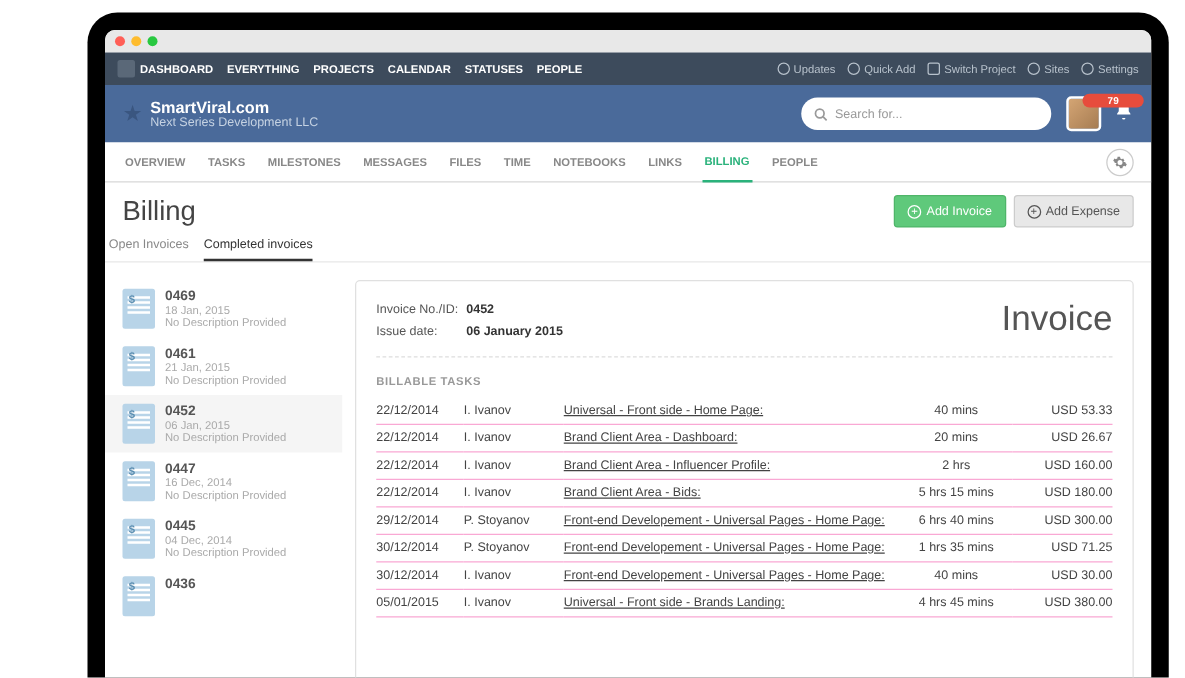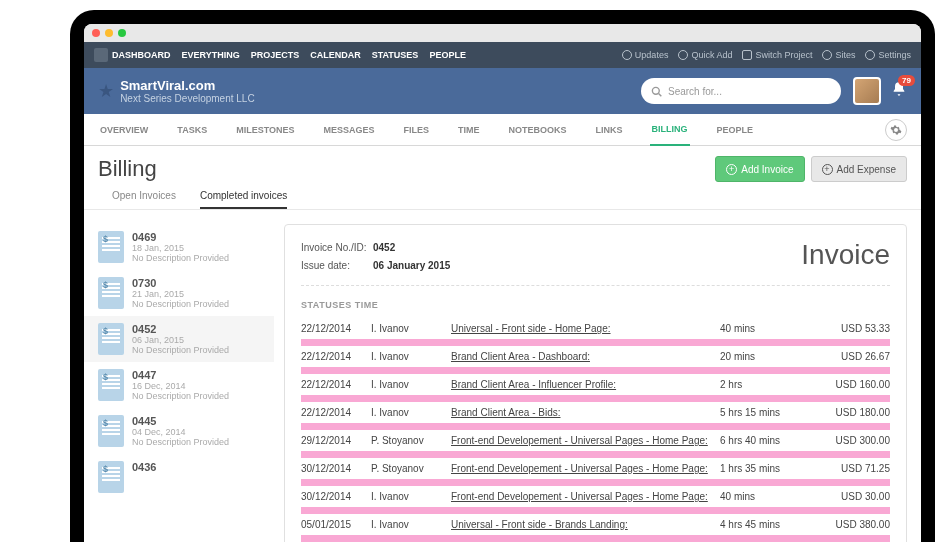--- a/index.html
+++ b/index.html
@@ -18,33 +18,33 @@
 .ri{display:inline-block;width:10px;height:10px;border:1px solid #b8c2cc;border-radius:50%}
 .header{background:#4a6a9a;height:46px;display:flex;align-items:center;padding:0 14px}
 .star{color:#3a5680;font-size:18px;margin-right:6px}
 .brand .t{color:#fff;font-size:13px;font-weight:bold}
 .brand .s{color:#c5d2e2;font-size:10px}
 .search{margin-left:auto;background:#fff;border-radius:14px;height:26px;width:200px;display:flex;align-items:center;padding:0 10px;color:#999;font-size:10px;gap:6px}
 .search svg{width:11px;height:11px}
 .avatar{width:28px;height:28px;background:linear-gradient(135deg,#d4a574,#a67c52);border-radius:4px;margin-left:12px;border:2px solid #fff}
 .bell{position:relative;margin-left:10px;color:#fff}
 .bell svg{width:16px;height:16px;fill:#fff}
-.badge{position:absolute;top:-6px;right:-8px;background:#e74c3c;color:#fff;font-size:8px;padding:1px 4px;border-radius:8px;font-weight:bold}
-.subnav{background:#fff;border-bottom:1px solid #d8d8d8;height:32px;display:flex;align-items:center;padding:0 14px;gap:25px;font-size:9px;color:#888}
+.badge{position:absolute;top:-6px;right:-8px;background:#e74c3c;color:#fff;font-size:8px;padding:1px 20px;border-radius:8px;font-weight:bold}
+.subnav{background:#fff;border-bottom:1px solid #d8d8d8;height:32px;display:flex;align-items:center;padding:0 14px;gap:14px;font-size:9px;color:#888}
 .subnav span{cursor:pointer;padding:0 2px;height:32px;display:flex;align-items:center;font-weight:bold}
 .subnav span.active{color:#2ab27b;border-bottom:2px solid #2ab27b}
 .gear-btn{margin-left:auto;width:22px;height:22px;border:1px solid #ccc;border-radius:50%;display:flex;align-items:center;justify-content:center;color:#888;cursor:pointer}
 .page-head{display:flex;align-items:center;padding:10px 14px 4px}
 .page-head h1{font-size:22px;font-weight:300;color:#444}
 .page-head .btns{margin-left:auto;display:flex;gap:6px}
 .btn{height:26px;padding:0 10px;border-radius:3px;font-size:10px;display:flex;align-items:center;gap:4px;cursor:pointer;border:1px solid}
 .btn.green{background:#5fc97b;color:#fff;border-color:#4fb569}
 .btn.grey{background:#e8e8e8;color:#555;border-color:#ccc}
 .plus{width:11px;height:11px;border:1.5px solid currentColor;border-radius:50%;display:inline-flex;align-items:center;justify-content:center;font-size:9px;line-height:1}
-.inv-tabs{display:flex;gap:24px;padding:4px 28px 0;font-size:10px;border-bottom:1px solid #e8e8e8}
+.inv-tabs{display:flex;gap:12px;padding:4px 3px 0;font-size:10px;border-bottom:1px solid #e8e8e8}
 .inv-tabs span{padding-bottom:6px;color:#888;cursor:pointer}
 .inv-tabs span.active{color:#333;border-bottom:2px solid #333}
 .body{display:flex;height:370px}
 .sidebar{width:190px;padding:14px 0 0 14px;overflow:hidden}
 .inv-item{display:flex;gap:8px;padding:7px 0;cursor:pointer}
 .inv-item.sel{background:#f5f5f5;margin-left:-14px;padding-left:14px}
 .doc-icon{width:26px;height:32px;background:#b8d4e8;border-radius:2px;position:relative;flex-shrink:0}
 .doc-icon::before{content:"";position:absolute;top:6px;left:4px;right:4px;height:2px;background:#fff;box-shadow:0 4px 0 #fff,0 8px 0 #fff,0 12px 0 #fff}
 .doc-icon::after{content:"$";position:absolute;top:3px;left:5px;font-size:9px;color:#5a8db0;font-weight:bold}
 .inv-item .num{font-size:11px;font-weight:bold;color:#555}
@@ -52,25 +52,25 @@
 .inv-item .desc{font-size:9px;color:#aaa}
 .main{flex:1;padding:14px 14px 0 10px}
 .detail{border:1px solid #e0e0e0;border-radius:4px;padding:14px 16px;height:100%;overflow:hidden}
 .d-head{display:flex;padding-bottom:10px;border-bottom:1px dashed #ddd}
 .d-meta{font-size:10px;color:#333;line-height:1.8}
 .d-meta .lbl{display:inline-block;width:72px;color:#555}
 .d-meta b{font-weight:bold}
 .d-title{margin-left:auto;font-size:28px;font-weight:300;color:#555}
 .section-h{font-size:9px;color:#999;font-weight:bold;letter-spacing:0.5px;margin:14px 0 8px}
 table{width:100%;border-collapse:collapse;font-size:10px}
-td{padding:5px 0;border-bottom:7px solid #f9a8d4;color:#444}
+td{padding:5px 0;border-bottom:1px solid #f9a8d4;color:#444}
 td:nth-child(1){width:70px}
 td:nth-child(2){width:80px}
 td:nth-child(3){text-decoration:underline}
-td:nth-child(4){width:90px;text-align:left}
+td:nth-child(4){width:90px;text-align:center}
 td:nth-child(5){width:80px;text-align:right}
 </style>
 </head>
 <body>
 
 <div class="device">
 <div class="screen">
 
 <div class="winbar">
   <div class="dot r"></div>
@@ -177,21 +177,21 @@
             <div class="doc-icon"></div>
             <div>
               <div class="num">0469</div>
               <div class="dt">18 Jan, 2015</div>
               <div class="desc">No Description Provided</div>
             </div>
           </div>
           <div class="inv-item">
             <div class="doc-icon"></div>
             <div>
-              <div class="num">0730</div>
+              <div class="num">0461</div>
               <div class="dt">21 Jan, 2015</div>
               <div class="desc">No Description Provided</div>
             </div>
           </div>
           <div class="inv-item sel">
             <div class="doc-icon"></div>
             <div>
               <div class="num">0452</div>
               <div class="dt">06 Jan, 2015</div>
               <div class="desc">No Description Provided</div>
@@ -224,21 +224,21 @@
         </div>
   <div class="main">
     <div class="detail">
       <div class="d-head">
         <div class="d-meta">
           <div><span class="lbl">Invoice No./ID:</span><b>0452</b></div>
           <div><span class="lbl">Issue date:</span><b>06 January 2015</b></div>
         </div>
         <div class="d-title">Invoice</div>
       </div>
-      <div class="section-h">STATUSES TIME</div>
+      <div class="section-h">BILLABLE TASKS</div>
       <table>
               <tbody id="rows">
                 <tr>
                   <td>22/12/2014</td>
                   <td>I. Ivanov</td>
                   <td>Universal - Front side - Home Page:</td>
                   <td>40 mins</td>
                   <td>USD 53.33</td>
                 </tr>
                 <tr>

